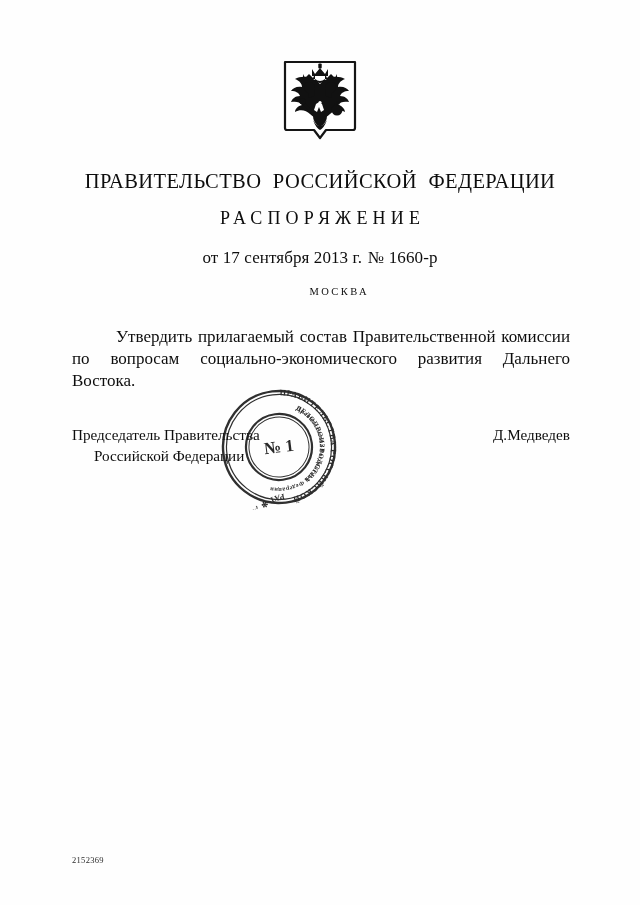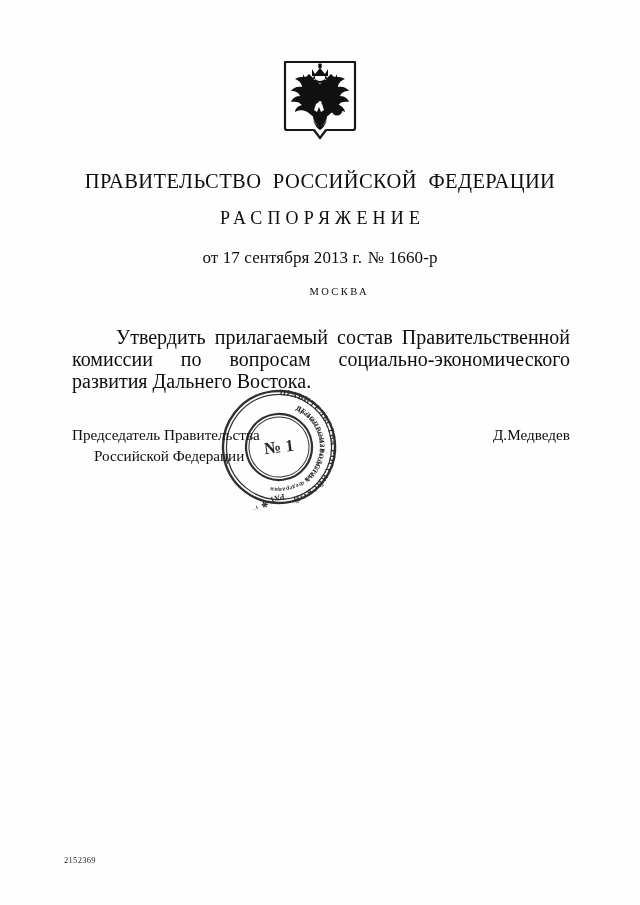--- a/index.html
+++ b/index.html
@@ -79,21 +79,21 @@
     line-height: 1.1;
     padding-left: 36px;
   }
 
   
   .body-text {
     position: absolute;
     top: 326px;
     left: 72px;
     width: 498px;
-    font-size: 20px;
+    font-size: 17px;
     line-height: 22px;
     text-align: justify;
     text-justify: inter-word;
     text-indent: 44px;
     margin: 0;
   }
 
   
   .signature {
     position: absolute;
@@ -127,21 +127,21 @@
     width: 118px;
     height: 118px;
     transform: rotate(-7deg);
     opacity: 0.9;
   }
   .stamp svg { display: block; width: 118px; height: 118px; }
 
   
   .footer-code {
     position: absolute;
-    left: 64px;
+    left: 72px;
     top: 855px;
     font-size: 8.5px;
     letter-spacing: 0.3px;
     color: #2b2b2b;
     font-family: "Liberation Serif", "DejaVu Serif", serif;
   }
 </style>
 </head>
 <body>
 

